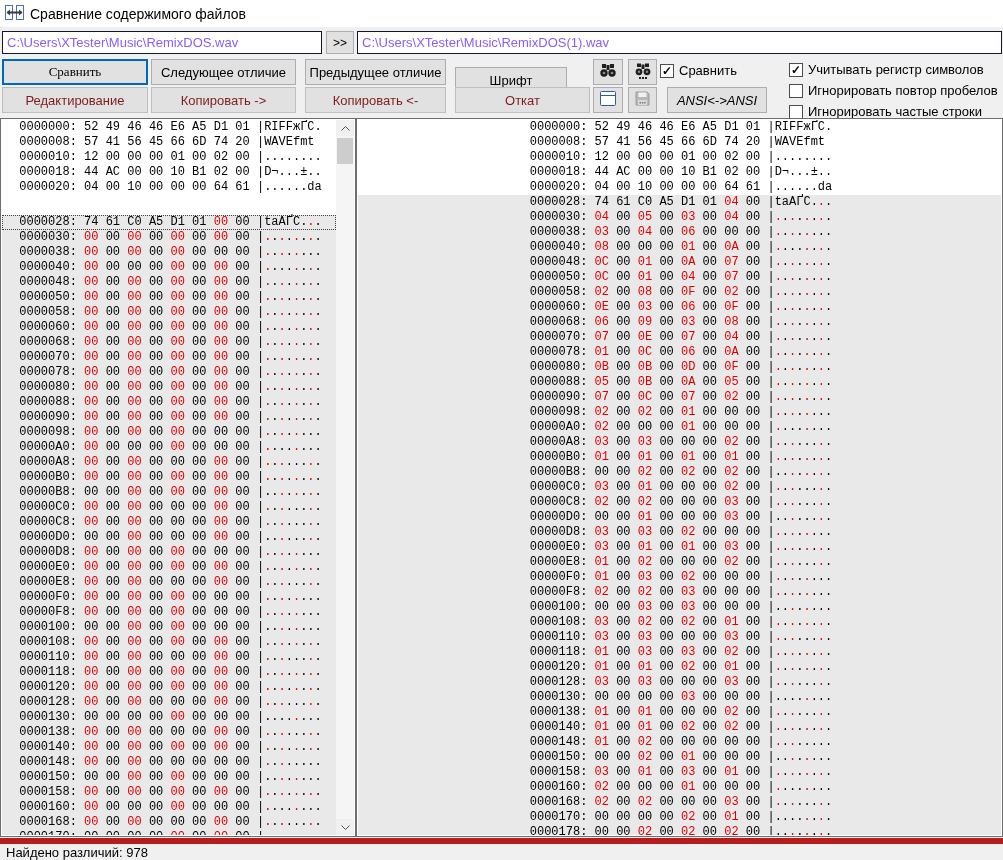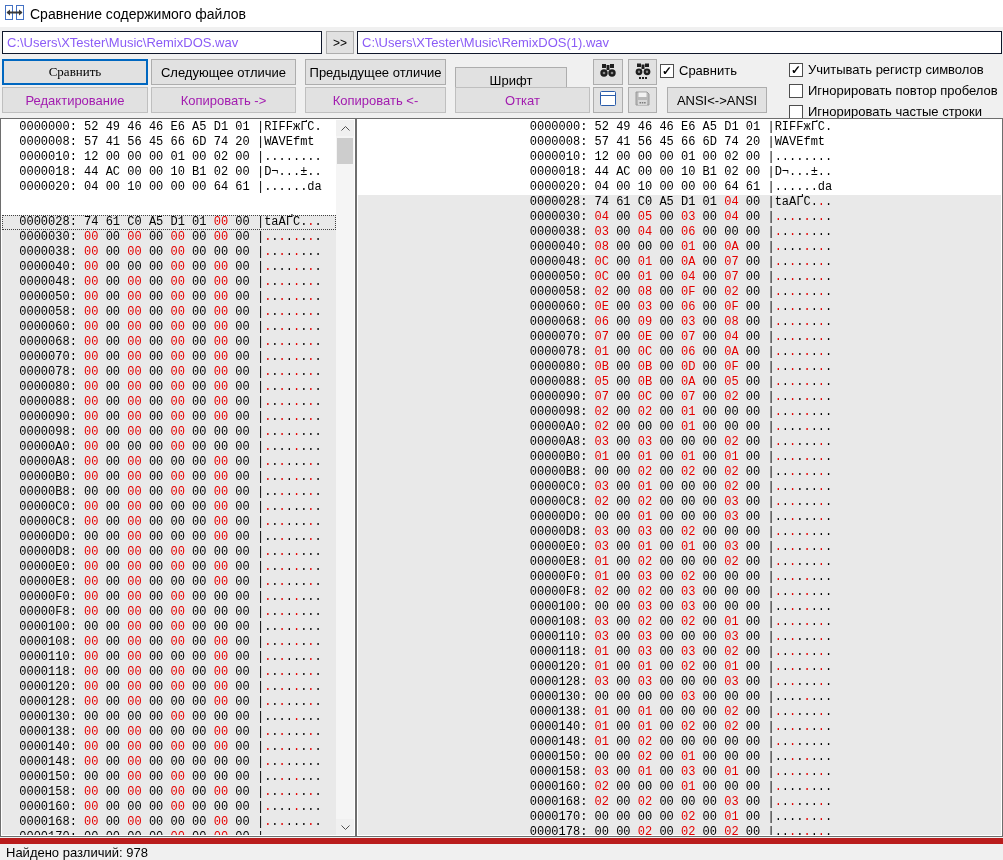--- a/index.html
+++ b/index.html
@@ -21,21 +21,21 @@
   }
   #path-left { left:2px; width:320px; }
   #path-right { left:357px; width:645px; }
   .swapbtn { position:absolute; left:326px; top:31px; width:28px; height:23px;
     background:#e1e1e1; border:1px solid #adadad; font-size:12px;
     display:flex; align-items:center; justify-content:center; cursor:default; }
   
   .btn { position:absolute; height:26px; background:#e1e1e1; border:1px solid #adadad;
     display:flex; align-items:center; justify-content:center; font-size:13px; cursor:default; }
   .btn.focused { border:2px solid #0067c0; }
-  .btn.disabled { color:#a21caf; border-color:#bfbfbf; }
+  .btn.disabled { color:#7f1d1d; border-color:#bfbfbf; }
   .iconbtn { position:absolute; width:30px; height:26px; background:#e1e1e1;
     border:1px solid #adadad; display:flex; align-items:center; justify-content:center; }
   
   .chk { position:absolute; display:flex; align-items:center; cursor:default; }
   .chk .box { width:14px; height:14px; background:#fff; border:1px solid #4d4d4d;
     display:flex; align-items:center; justify-content:center;
     font-size:12px; font-weight:bold; line-height:12px; color:#000; }
   .chk .lbl { margin-left:5px; white-space:nowrap; }
   
   .panel { position:absolute; top:118px; height:719px; border:1px solid #6e6e6e;
@@ -143,21 +143,21 @@
     <svg width="15" height="15" viewBox="0 0 15 15">
       <path d="M1 1 h11 l2 2 v11 h-13 z" fill="#b9b9b9" stroke="#9a9a9a"></path>
       <rect x="3.5" y="1.5" width="8" height="4.5" fill="#f2f2f2"></rect>
       <rect x="3" y="9" width="9" height="5" fill="#d9d9d9"></rect>
       <rect x="4.5" y="11" width="1.5" height="1.5" fill="#7a7a7a"></rect>
       <rect x="6.8" y="11" width="1.5" height="1.5" fill="#7a7a7a"></rect>
       <rect x="9.1" y="11" width="1.5" height="1.5" fill="#7a7a7a"></rect>
     </svg>
   </span>
 </div>
-<div class="btn" style="left:667px;top:87px;width:100px;">ANSI&lt;-&gt;ANSI</div>
+<div class="btn" style="left:667px;top:87px;width:100px;font-style:italic;">ANSI&lt;-&gt;ANSI</div>
 
 <label class="chk" style="left:789px;top:62px;">
   <span class="box">
       <span id="mark-case">✓</span>
     </span>
   <span class="lbl">Учитывать регистр символов</span>
 </label>
 <label class="chk" style="left:789px;top:83px;align-items:center;">
   <span class="box">
       <span id="mark-spaces"></span>

